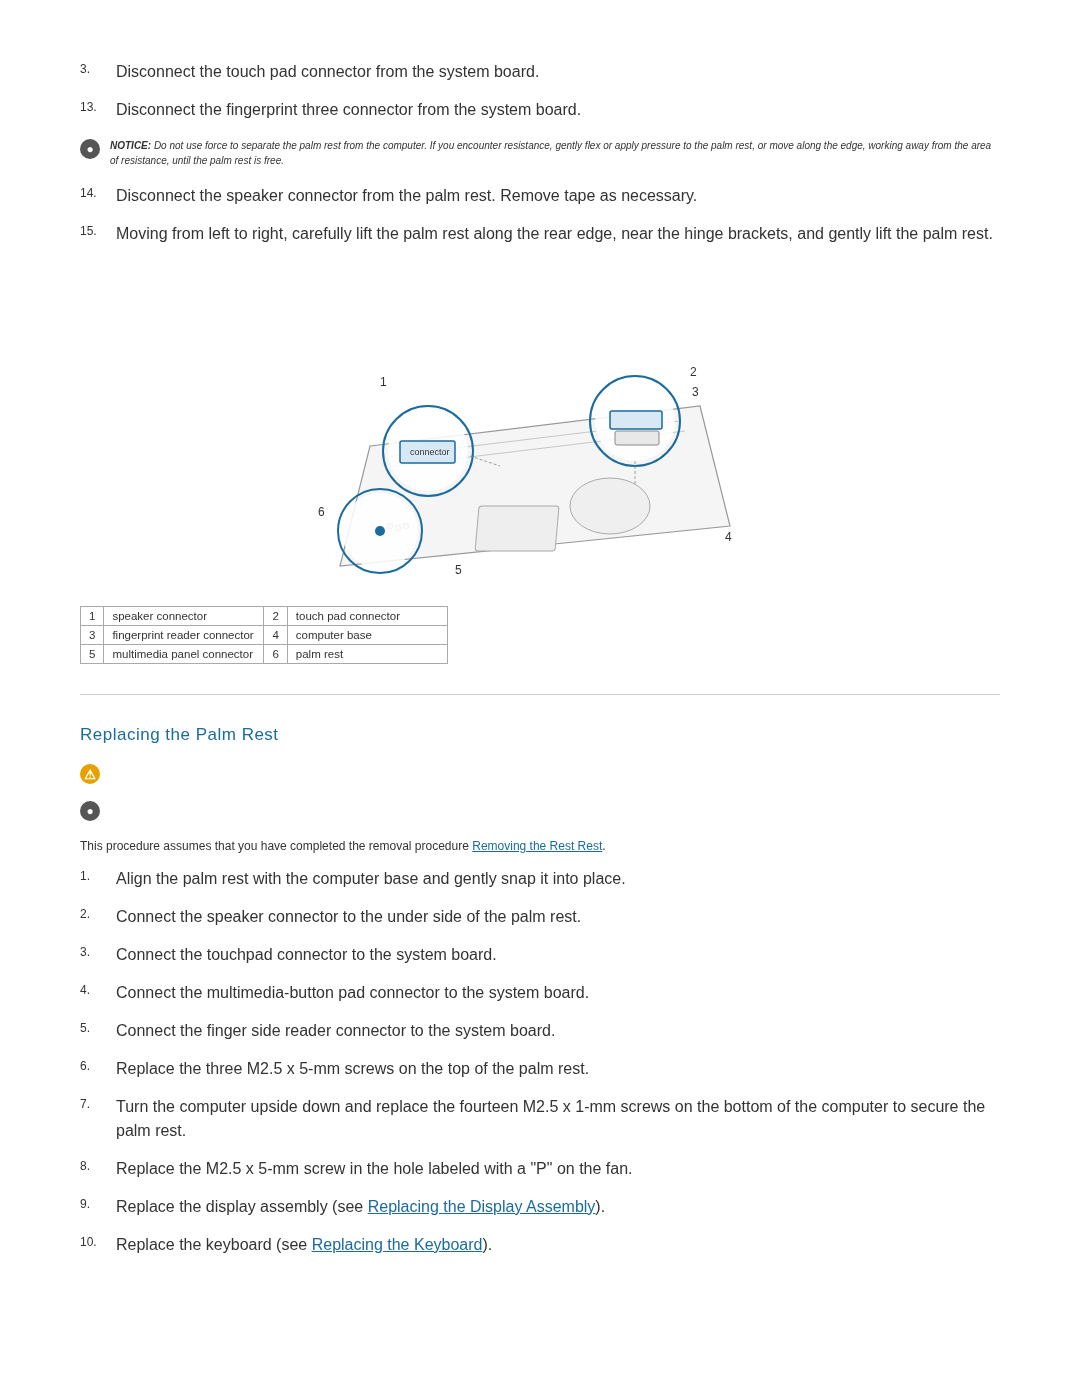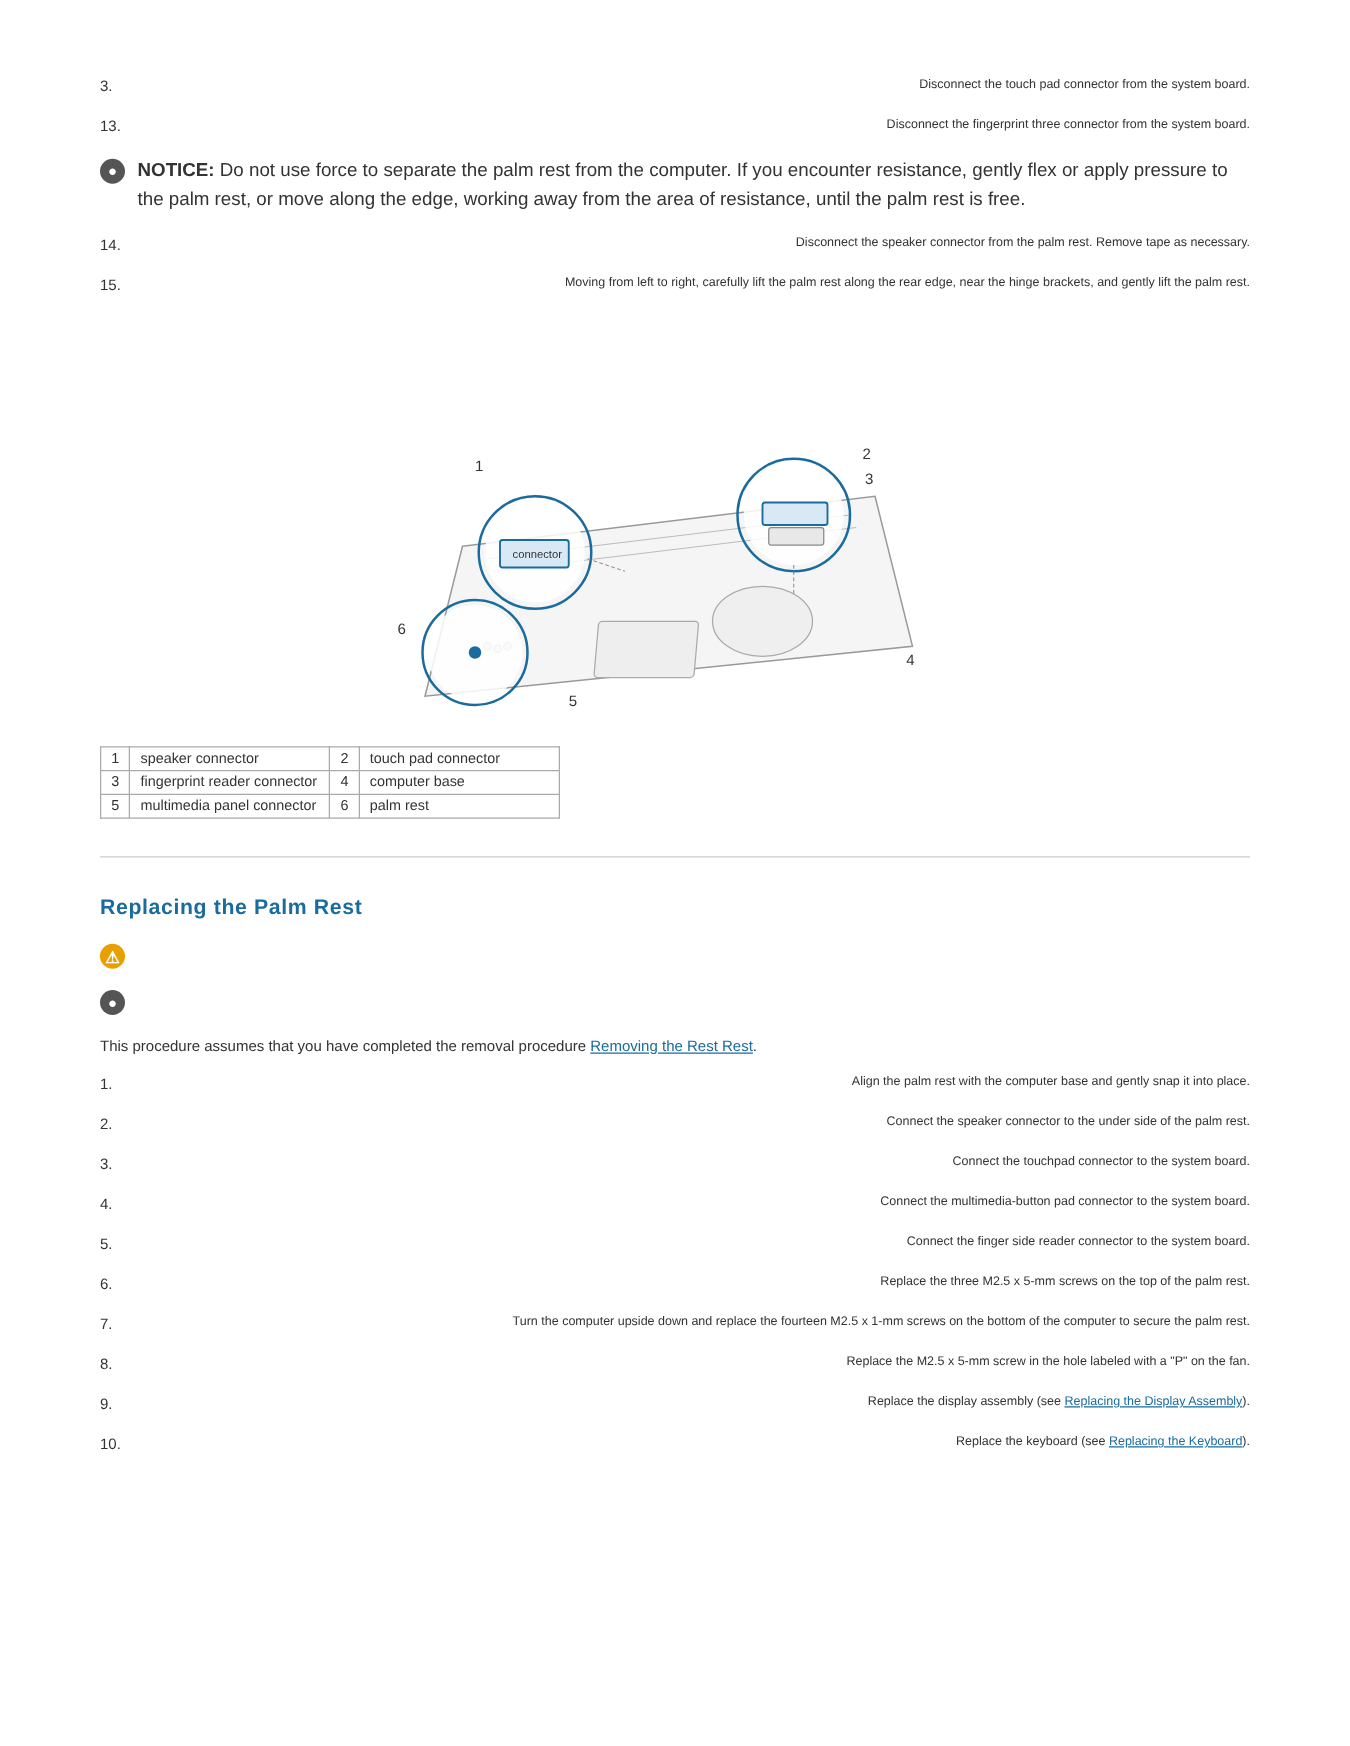--- a/index.html
+++ b/index.html
@@ -17,22 +17,21 @@
       display: flex;
       margin-bottom: 14px;
       line-height: 1.5;
     }
     .numbered-item .num {
       min-width: 36px;
       font-size: 12px;
     }
     .numbered-item .text {
       flex: 1;
-      font-size: 10px;
-      text-align: right;
+      font-size: 16px;
     }
 
     .notice-box {
       display: flex;
       align-items: flex-start;
       margin: 16px 0;
       gap: 10px;
     }
     .notice-icon {
       width: 20px;
@@ -47,22 +46,23 @@
       justify-content: center;
       flex-shrink: 0;
       margin-top: 1px;
     }
     .notice-icon.caution {
       background: #e8a000;
       color: #fff;
       font-size: 13px;
     }
     .notice-text {
-      font-size: 15px;
+      font-size: 10px;
       line-height: 1.5;
+      font-style: italic;
     }
     .notice-text strong {
       font-weight: bold;
     }
 
     .diagram-area {
       margin: 20px 0;
       display: flex;
       justify-content: center;
     }
@@ -85,21 +85,21 @@
     }
 
     hr.section-divider {
       border: none;
       border-top: 1px solid #ccc;
       margin: 30px 0;
     }
 
     .section-title {
       font-size: 17px;
-      font-weight: bold;
+      font-weight: normal;
       color: #1a6b9e;
       letter-spacing: 0.5px;
       margin-bottom: 18px;
       font-family: Arial, Helvetica, sans-serif;
     }
 
     .procedure-text {
       font-size: 12px;
       margin: 12px 0;
       line-height: 1.5;

